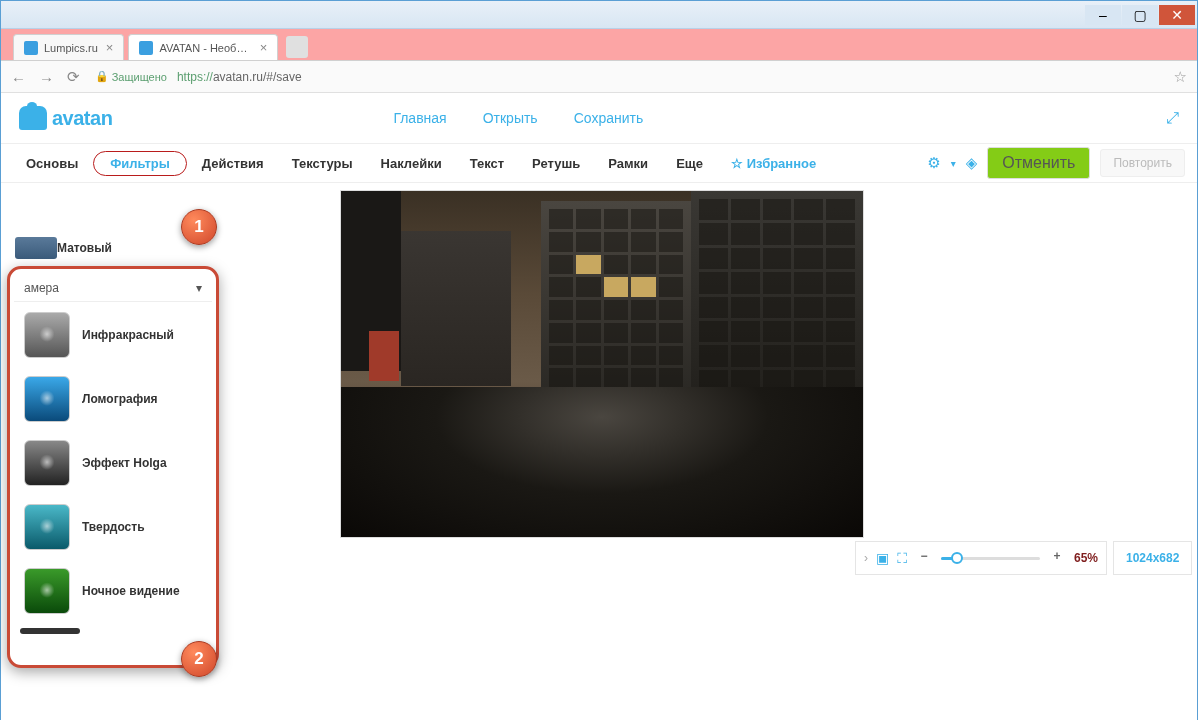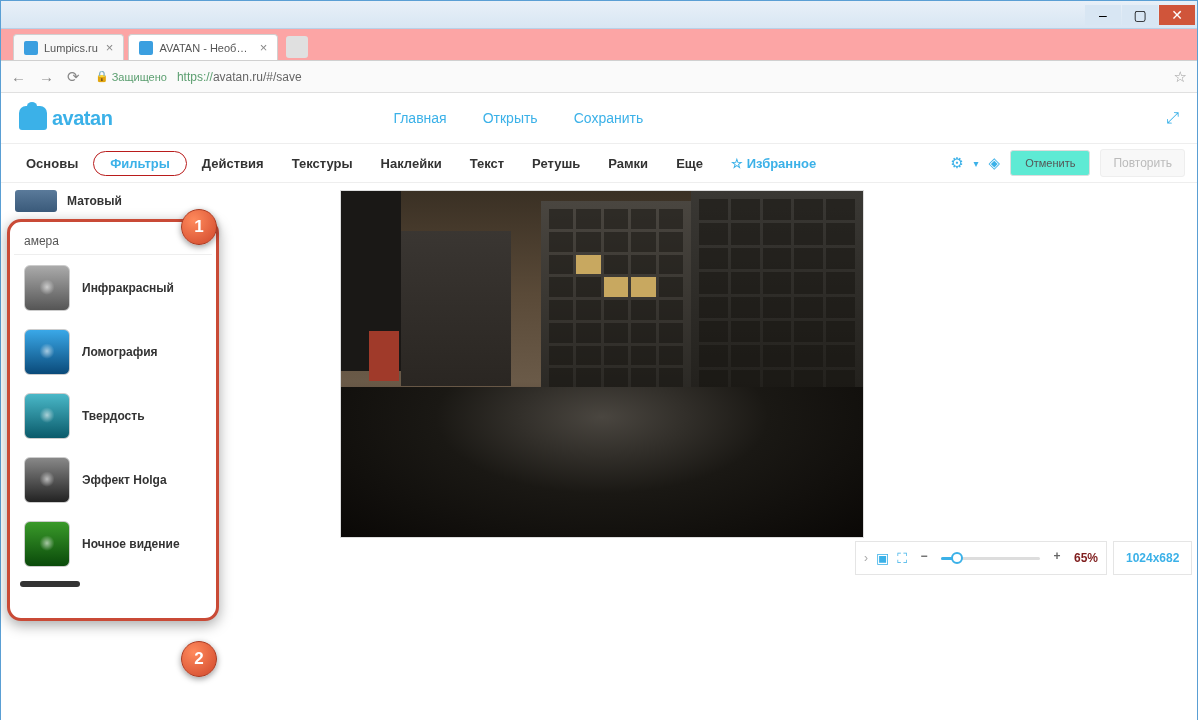--- a/index.html
+++ b/index.html
@@ -40,30 +40,30 @@
 .expand-icon { margin-left: auto; color: #3bb1e8; font-size: 16px; cursor: pointer; }
 
 .tool-nav { height: 40px; border-top: 1px solid #eee; border-bottom: 1px solid #eee; display: flex; align-items: center; padding: 0 12px; gap: 2px; }
 .tool-tab { padding: 8px 13px; font-size: 13px; font-weight: bold; color: #333; cursor: pointer; position: relative; }
 .tool-tab.active { color: #3bb1e8; border: 1px solid #b91c1c; border-radius: 18px; padding: 4px 16px; z-index: 20; }
 .tool-fav { color: #3bb1e8; display: flex; align-items: center; gap: 4px; }
 .tool-fav-star { color: #3bb1e8; }
 .tool-right { margin-left: auto; display: flex; align-items: center; gap: 10px; }
 .gear-icon { color: #3bb1e8; cursor: pointer; font-size: 15px; }
 .layers-icon { color: #3bb1e8; cursor: pointer; font-size: 15px; }
-.undo-btn { background: #5eead4; border: 1px solid #ddd; padding: 6px 14px; font-size: 11px; color: #555; cursor: pointer; border-radius: 3px; }
+.undo-btn { background: #84cc16; border: 1px solid #ddd; padding: 6px 14px; font-size: 16px; color: #555; cursor: pointer; border-radius: 3px; }
 .redo-btn { background: #f8f8f8; border: 1px solid #eee; padding: 6px 12px; font-size: 12px; color: #bbb; cursor: pointer; border-radius: 3px; }
 
 .callout { position: absolute; width: 36px; height: 36px; border-radius: 50%; background: radial-gradient(circle at 35% 30%, #ff8a5c, #d0472b); color: #fff; font-weight: bold; font-size: 17px; display: flex; align-items: center; justify-content: center; box-shadow: 0 2px 6px rgba(0,0,0,0.4); z-index: 30; border: 1px solid #a83a22; }
 .c1 { top: 116px; left: 180px; }
 .c2 { top: 548px; left: 180px; }
 
 .workspace { display: flex; height: 537px; }
 .sidebar { width: 220px; padding: 4px 0 4px 4px; position: relative; }
-.filter-top-item { display: flex; align-items: center; gap: 10px; padding: 3px 10px; }
+.filter-top-item { display: flex; align-items: center; padding: 3px 10px; margin-top: 47px; }
 .ft-thumb { width: 42px; height: 22px; background: linear-gradient(#5a7a9a, #3a5a7a); border-radius: 3px; }
 .ft-label { font-size: 12px; font-weight: bold; color: #333; }
 
 .filter-box { border: 3px solid #c94a36; border-radius: 14px; margin: 4px 2px 0 2px; padding: 6px 4px 10px 4px; height: 402px; box-shadow: 0 4px 14px rgba(0,0,0,0.35); background: #fff; }
 .filter-cat { display: flex; align-items: center; justify-content: space-between; padding: 6px 10px; font-size: 12px; color: #555; border-bottom: 1px solid #eee; margin-bottom: 6px; cursor: pointer; }
 .filter-list { display: flex; flex-direction: column; gap: 10px; padding: 0 4px; }
 .filter-item { display: flex; align-items: center; gap: 12px; padding: 4px 6px; cursor: pointer; }
 .fi-thumb { width: 46px; height: 46px; border-radius: 6px; flex-shrink: 0; position: relative; overflow: hidden; border: 1px solid #ccc; }
 .fi-thumb::after { content: ""; position: absolute; inset: 0; background: radial-gradient(ellipse at 50% 48%, rgba(255,255,255,0.6) 0%, transparent 24%); }
 .fi-thumb.grey { background: linear-gradient(#aaa, #555); }
@@ -190,26 +190,26 @@
           <div class="filter-list" id="filter-list">
               <div class="filter-item">
                 <div class="fi-thumb grey"></div>
                 <span class="fi-label">Инфракрасный</span>
               </div>
               <div class="filter-item">
                 <div class="fi-thumb blue"></div>
                 <span class="fi-label">Ломография</span>
               </div>
               <div class="filter-item">
+                <div class="fi-thumb dark"></div>
+                <span class="fi-label">Эффект Holga</span>
+              </div>
+              <div class="filter-item">
                 <div class="fi-thumb teal"></div>
                 <span class="fi-label">Твердость</span>
-              </div>
-              <div class="filter-item">
-                <div class="fi-thumb dark"></div>
-                <span class="fi-label">Эффект Holga</span>
               </div>
               <div class="filter-item">
                 <div class="fi-thumb green"></div>
                 <span class="fi-label">Ночное видение</span>
               </div>
             </div>
           <div class="sb-scroll"></div>
         </div>
       </div>
 

